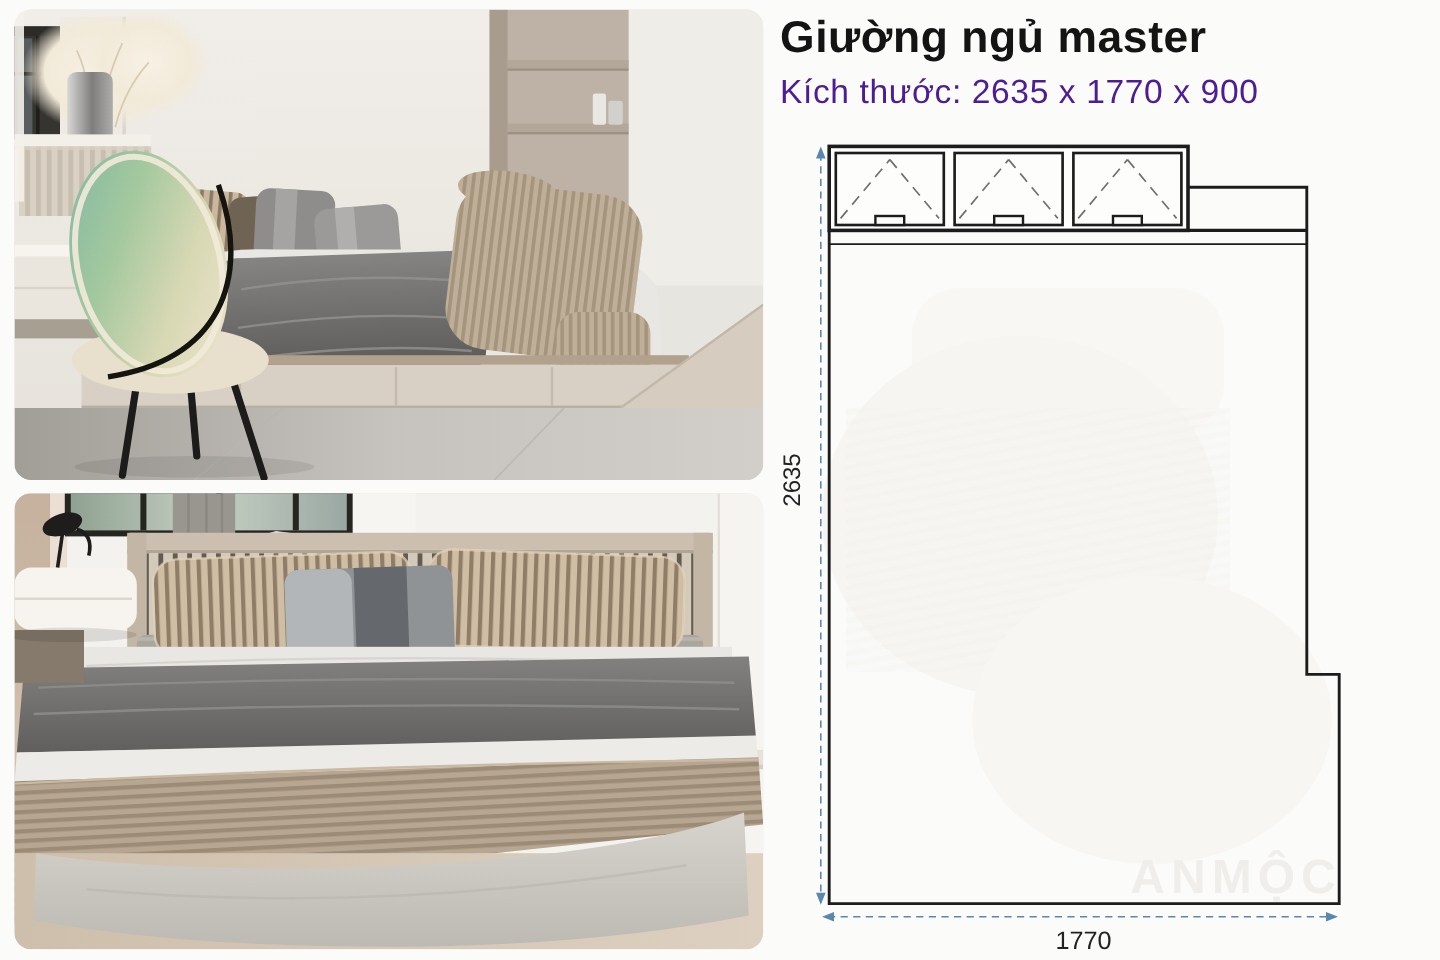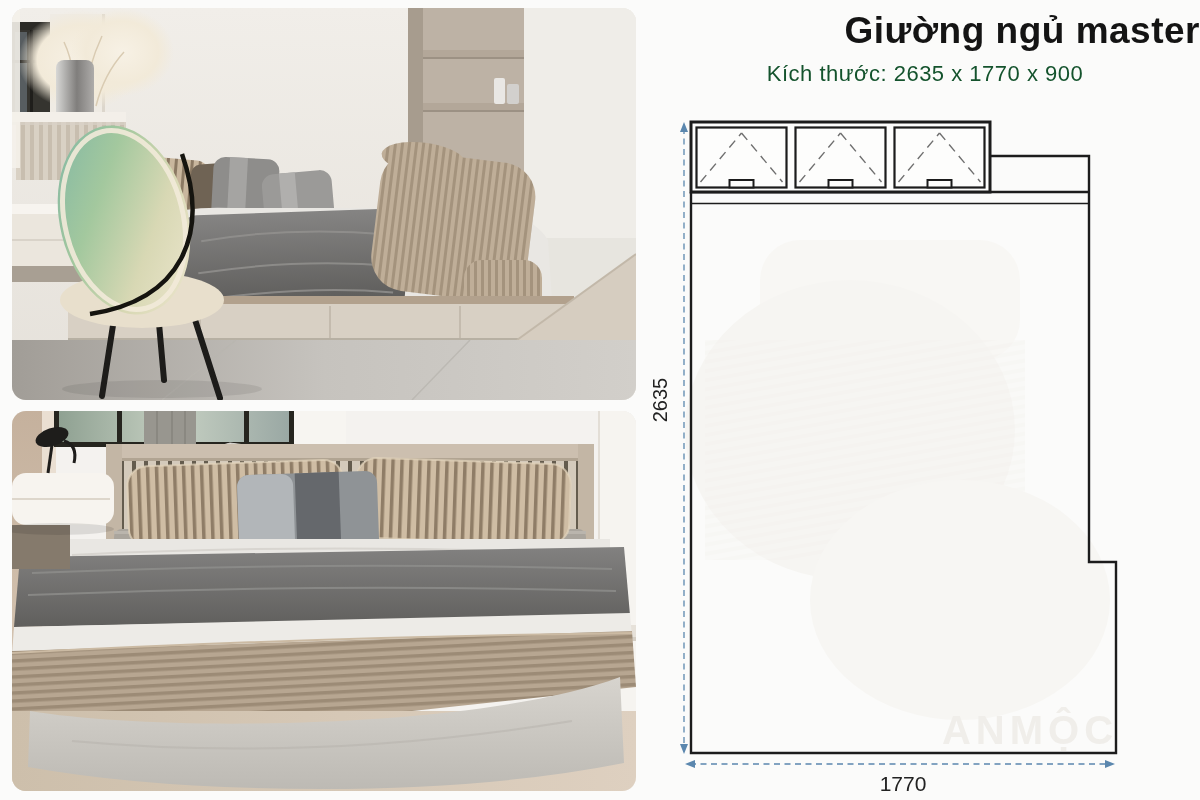--- a/index.html
+++ b/index.html
@@ -2,24 +2,24 @@
 <html><head>
 <meta charset="utf-8">
 <style>
   html,body{margin:0;padding:0;}
   body{width:1200px;height:800px;position:relative;overflow:hidden;background:#fbfbfa;
        font-family:"Liberation Sans",sans-serif;}
   .photo{position:absolute;border-radius:14px;overflow:hidden;background:#e9e6e1;}
   .photo svg{display:block;}
   .photo-top{left:12px;top:8px;width:624px;height:392px;}
   .photo-bottom{left:12px;top:411px;width:624px;height:380px;}
-  .spec-title{position:absolute;left:650px;top:10px;width:550px;text-align:right;
+  .spec-title{position:absolute;left:650px;top:10px;width:550px;text-align:left;
       font-size:37px;font-weight:700;color:#141414;letter-spacing:.5px;}
-  .spec-sub{position:absolute;left:650px;top:61px;width:550px;text-align:center;
-      font-size:22px;font-weight:400;color:#14532d;letter-spacing:.5px;}
+  .spec-sub{position:absolute;left:650px;top:61px;width:550px;text-align:left;
+      font-size:28px;font-weight:400;color:#4c1d95;letter-spacing:.5px;}
   .plan{position:absolute;left:640px;top:100px;}
   svg text{font-family:"Liberation Sans",sans-serif;}
 </style>
 </head>
 <body>
 
 <div class="photo photo-top">
 <svg width="624" height="392" viewBox="0 0 624 392">
   <defs>
     <linearGradient id="p1wall" x1="0" y1="0" x2="0" y2="1">

